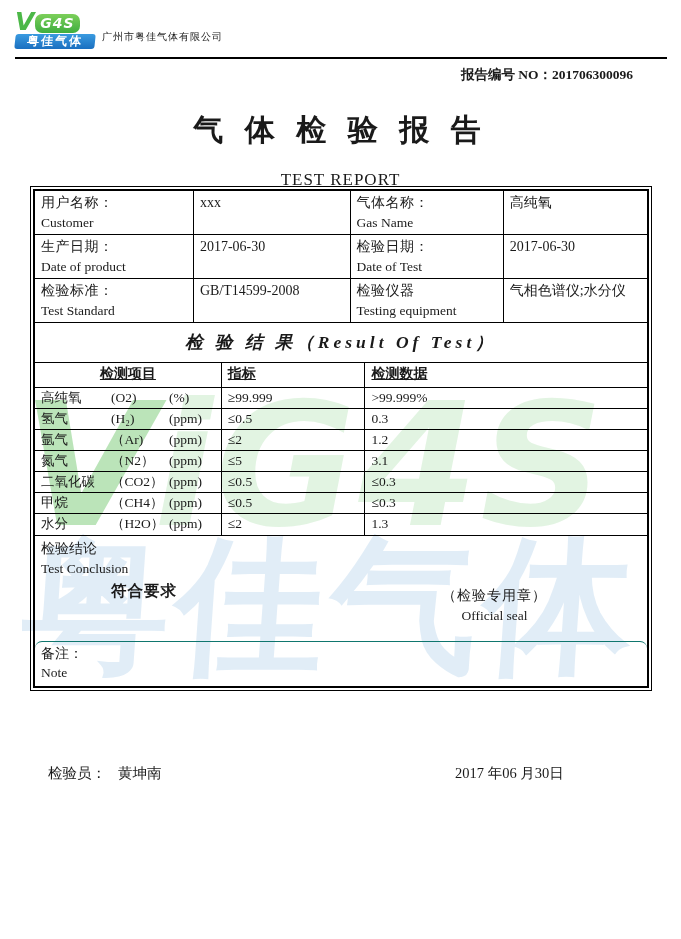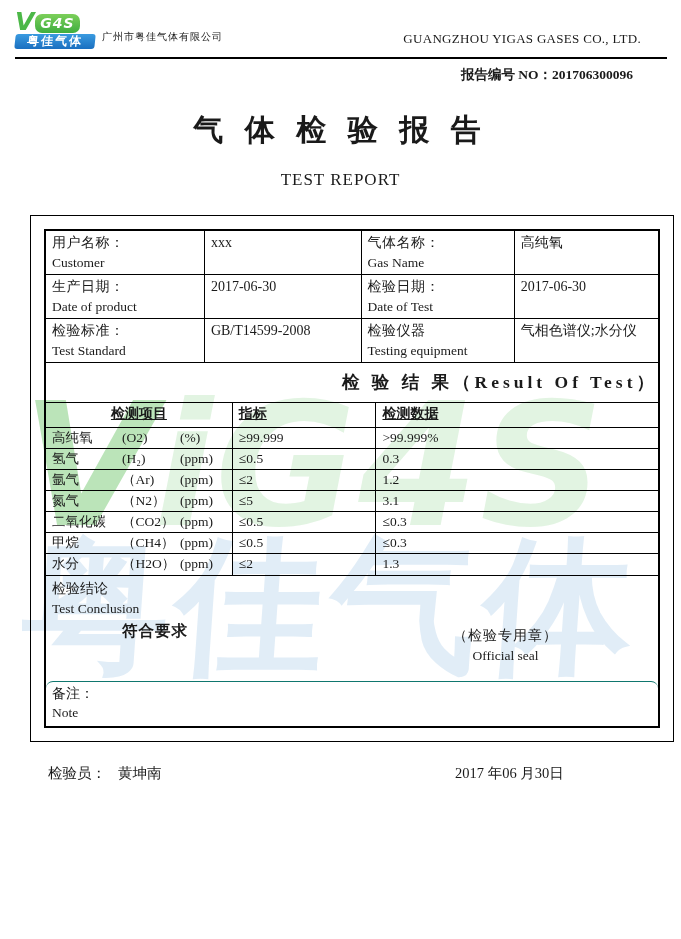--- a/index.html
+++ b/index.html
@@ -30,35 +30,35 @@
   
   .watermark { position:absolute; left:22px; top:382px; width:645px; height:315px;
                overflow:hidden; z-index:0; pointer-events:none; font-family:"DejaVu Sans",sans-serif;
                font-weight:900; white-space:nowrap; }
   .wm-top { font-size:172px; line-height:168px; letter-spacing:2px; font-style:italic; }
   .wm-top .wm-v   { color:rgba(76,184,72,0.38); }
   .wm-top .wm-rest{ color:rgba(110,200,110,0.20); }
   .wm-bottom { font-size:148px; line-height:140px; margin-top:-14px; letter-spacing:6px;
                color:rgba(42,127,201,0.14); transform:skewX(-4deg); }
   
-  .doc-table { position:absolute; left:30px; top:215px; width:616px; z-index:1;
-               border:1px solid #000; padding:13px; background:transparent; }
+  .doc-table { position:absolute; left:30px; top:186px; width:616px; z-index:1;
+               border:1px solid #000; padding:2px; background:transparent; }
   .doc-inner { border:2px solid #000; }
   table { width:100%; border-collapse:collapse; border-style:hidden; table-layout:fixed; }
   td { border:1px solid #000; vertical-align:top; padding:2px 6px; overflow:hidden; }
   
   .info td { height:38px; }
   .info .lab-cn { font-size:14px; line-height:20px; letter-spacing:.5px; }
   .info .lab-en { font-size:13.5px; line-height:19px; }
   .info .val { font-size:14px; line-height:20px; padding-top:2px; }
   .w0 { width:26%; } .w1 { width:25.6%; } .w2 { width:25%; } .w3 { width:23.4%; }
   
   .section-head { border-top:1px solid #000; border-bottom:1px solid #000;
-                  text-align:right; font-size:17.5px; font-weight:bold;
-                  letter-spacing:4px; padding:7px 0 8px 0; }
+                  text-align:center; font-size:17.5px; font-weight:bold;
+                  letter-spacing:4px; padding:7px 0 8px 0;font-style:italic; }
   
   .results td { font-size:13.5px; line-height:16px; padding:2px 6px 1px 6px; }
   .results .hdr td { font-weight:bold; font-size:14px; height:20px; padding-top:3px;text-decoration:underline; }
   .results .hdr .h-item { text-align:center; }
   .rc0 { width:30.3%; } .rc1 { width:22.8%; } .rc2 { width:46.9%; }
   .g-name { display:inline-block; width:70px; }
   .g-formula { display:inline-block; width:58px; }
   .results .c-item  { white-space:nowrap; }
   .results tr { height:21px; }
   
@@ -84,21 +84,20 @@
 <div class="page">
 
   <div class="logo">
     <div class="logo-top">
       <span class="logo-v">V</span>
       <span class="logo-gas">G4S</span>
     </div>
     <div class="logo-cn">粤佳气体</div>
   </div>
   <div class="company-cn">广州市粤佳气体有限公司</div>
-  <div class="company-en">GUANGZHOU YIGAS GASES CO., LTD.</div>
   <div class="header-rule"></div>
   <div class="report-no">
     <span>报告编号 NO：</span><span>201706300096</span>
   </div>
 
   <div class="title-cn">气 体 检 验 报 告</div>
   <div class="title-en">TEST REPORT</div>
 
   <div class="watermark">
     <div class="wm-top">

